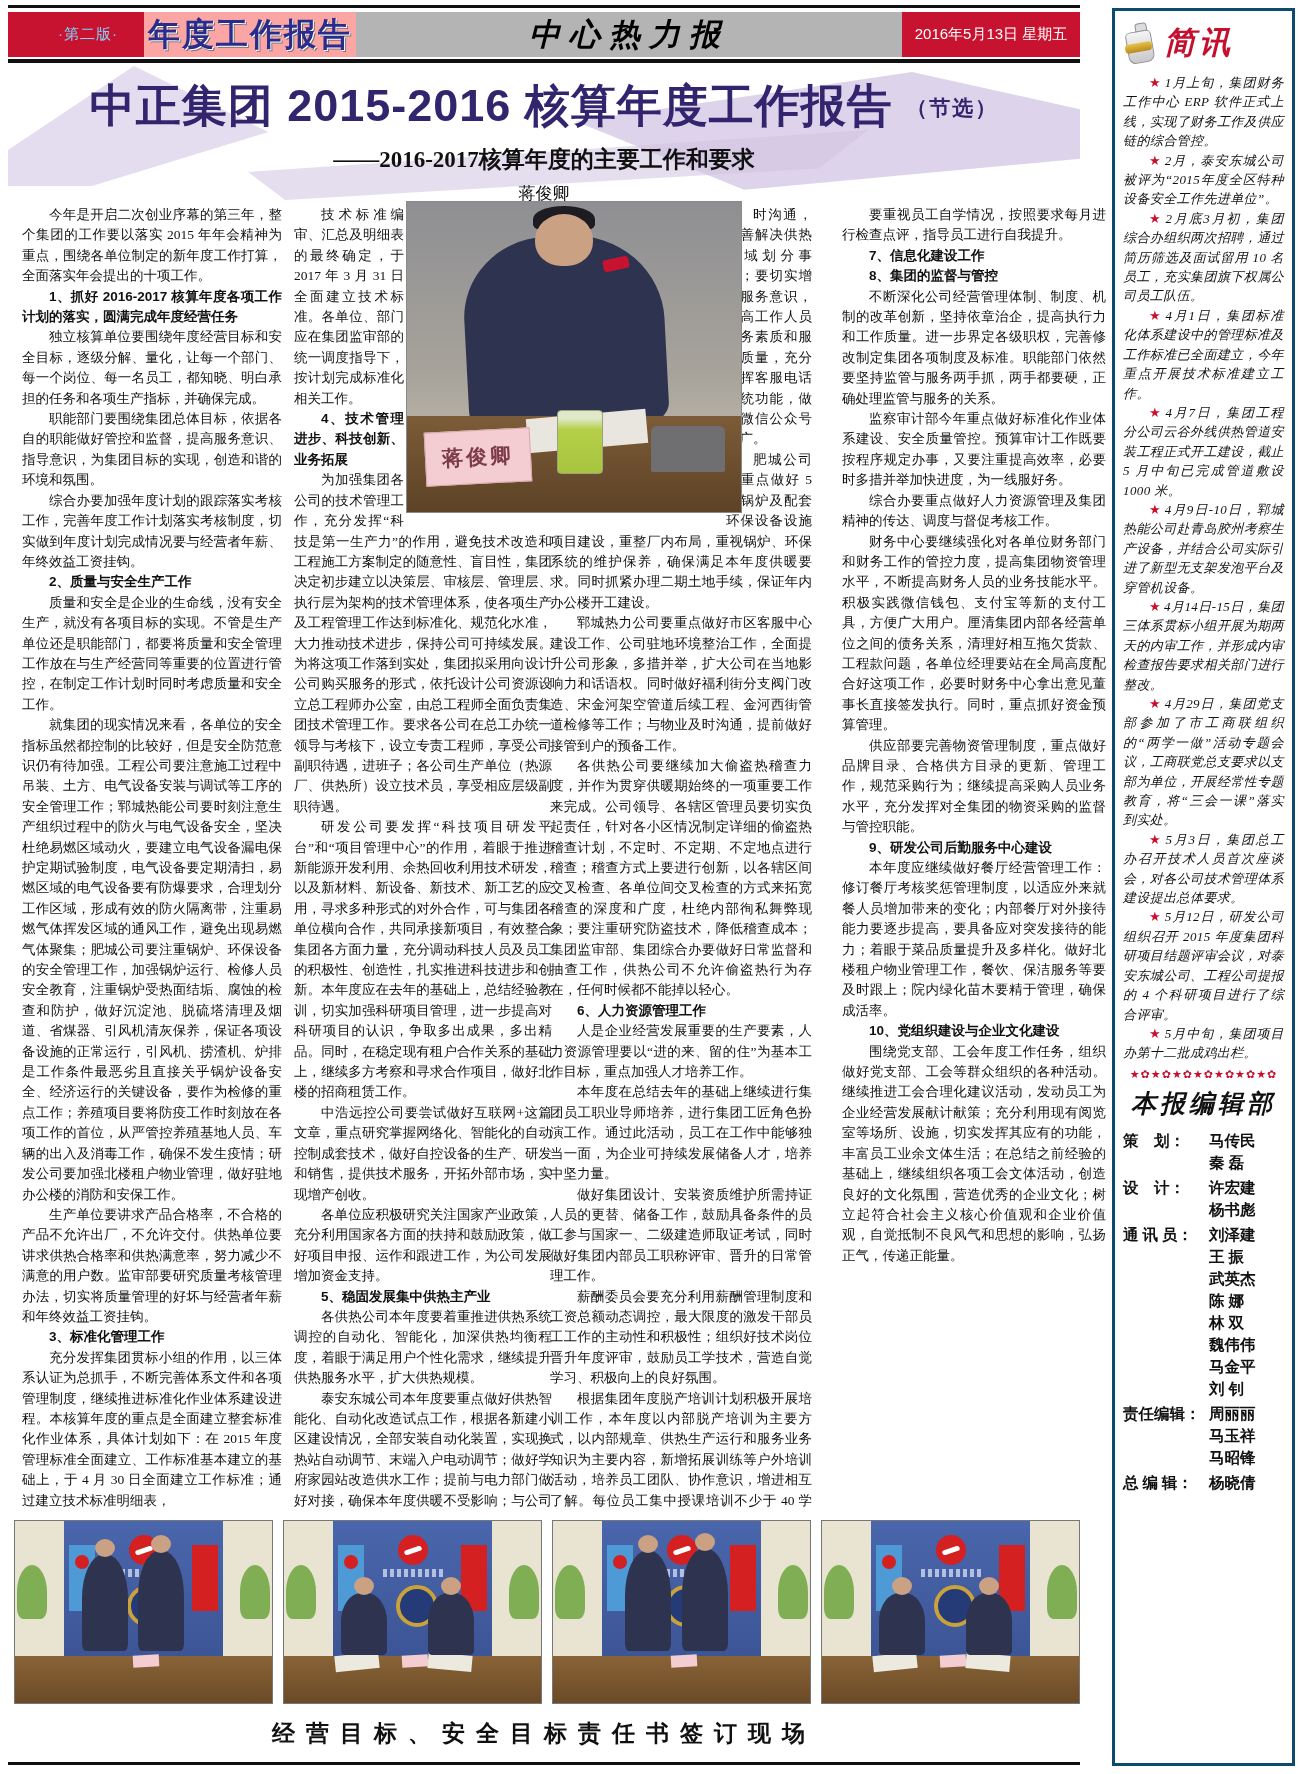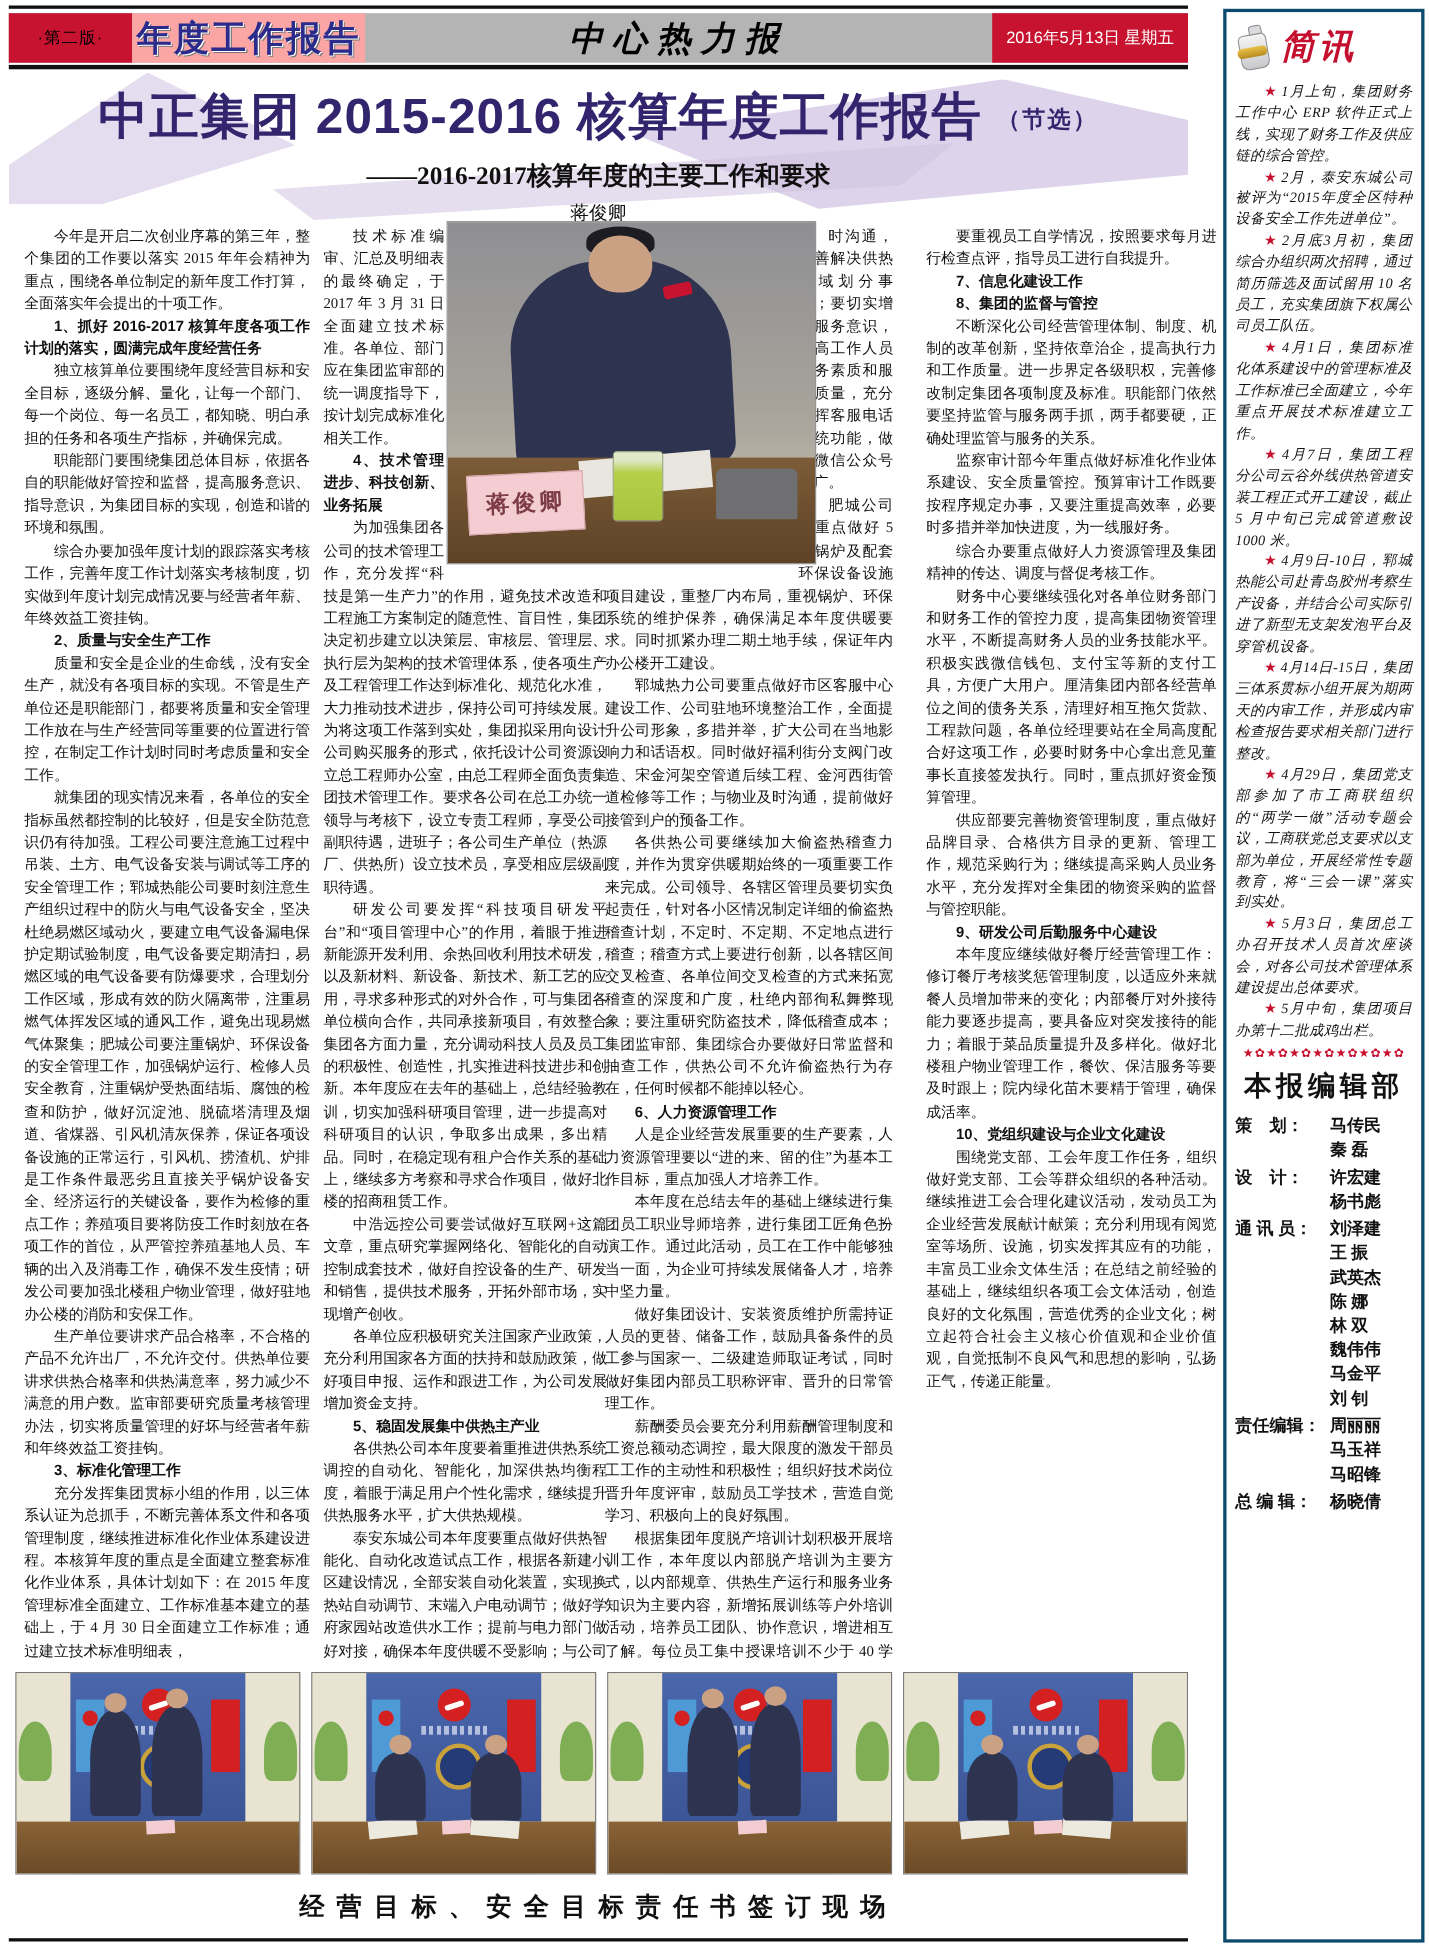--- a/index.html
+++ b/index.html
@@ -2,21 +2,21 @@
 <html><head>
 <meta charset="utf-8">
 <style>
   html,body{margin:0;padding:0;background:#fff;}
   body{width:1299px;height:1774px;position:relative;overflow:hidden;
        font-family:"Liberation Serif","DejaVu Serif",serif;color:#111;}
   
   .top-rule{position:absolute;left:8px;top:5px;width:1072px;height:3px;background:#101010;}
   .header-bar{position:absolute;left:8px;top:12px;width:1072px;height:45px;background:#b4b4b4;display:flex;align-items:stretch;}
   .hseg{display:flex;align-items:center;justify-content:center;}
-  .hseg-page{background:#c81330;color:#000000;width:112px;font-size:15px;letter-spacing:1px;font-family:"Liberation Sans",sans-serif;}
+  .hseg-page{background:#c81330;color:#7dd3fc;width:112px;font-size:15px;letter-spacing:1px;font-family:"Liberation Sans",sans-serif;padding-left:24px;}
   .hseg-section{background:#fca5a5;width:212px;font-size:32px;font-weight:900;color:#2b2b8c;
     font-family:"Liberation Sans","DejaVu Sans",sans-serif;letter-spacing:2px;
     text-shadow:1px 1px 0 #fff,2px 2px 0 #777;}
   .hseg-mid{flex:1;}
   .masthead{font-size:31px;font-weight:700;font-style:italic;letter-spacing:9px;color:#000;}
   .hseg-date{background:#c81330;color:#fff;width:178px;font-size:15px;font-family:"Liberation Sans",sans-serif;}
   .header-under{position:absolute;left:8px;top:59px;width:1072px;height:4px;background:#101010;}
   
   .title-block{position:absolute;left:8px;top:66px;width:1072px;height:136px;overflow:hidden;}
   .deco{position:absolute;}
@@ -91,21 +91,21 @@
     box-sizing:border-box;background:#fff;padding:4px 8px 6px 8px;overflow:hidden;}
   .sb-header{display:flex;align-items:center;gap:7px;height:56px;margin-bottom:2px;}
   .sb-icon{position:relative;width:34px;height:44px;flex:none;}
   .sb-icon .jar{position:absolute;left:4px;top:10px;width:24px;height:30px;background:linear-gradient(180deg,#f4f4f4,#c9c9cc);border:1px solid #8f8f94;border-radius:5px 5px 7px 7px;transform:rotate(-10deg);}
   .sb-icon .band{position:absolute;left:2px;top:22px;width:27px;height:9px;background:linear-gradient(180deg,#e8c24a,#b88a1e);border-radius:4px;transform:rotate(-10deg);}
   .sb-icon .neck{position:absolute;left:12px;top:2px;width:10px;height:10px;background:#dcdcde;border:1px solid #8f8f94;border-radius:3px;transform:rotate(-10deg);}
   .sb-title{color:#c40f2e;font-size:31px;font-weight:900;font-style:italic;letter-spacing:4px;}
   .news-item{margin:0;text-indent:2em;font-style:italic;font-size:13px;line-height:19.4px;text-align:justify;letter-spacing:.4px;}
   .news-item .star{color:#c8102e;font-style:normal;margin-right:3px;}
   .sb-divider{color:#c8102e;font-size:11px;text-align:center;margin:5px 0 2px 0;white-space:nowrap;overflow:hidden;letter-spacing:1px;}
-  .ed-title{text-align:center;font-size:25px;font-weight:800;letter-spacing:4px;margin:6px 0 10px 0;}
+  .ed-title{text-align:center;font-size:25px;font-weight:800;font-style:italic;letter-spacing:4px;margin:6px 0 10px 0;}
   .ed-row{display:grid;grid-template-columns:86px 1fr;font-size:15.5px;line-height:22px;font-weight:600;margin-bottom:3px;}
   .ed-label{white-space:pre;}
   .ed-names{white-space:pre-line;}
   .ed-row.bold{font-weight:900;}
 </style>
 </head>
 <body>
 
 <div class="top-rule"></div>
 <div class="header-bar">
@@ -320,20 +320,21 @@
       <p class="news-item"><span class="star">★</span><span>4月7日，集团工程分公司云谷外线供热管道安装工程正式开工建设，截止 5 月中旬已完成管道敷设 1000 米。</span></p>
 
       <p class="news-item"><span class="star">★</span><span>4月9日-10日，郓城热能公司赴青岛胶州考察生产设备，并结合公司实际引进了新型无支架发泡平台及穿管机设备。</span></p>
 
       <p class="news-item"><span class="star">★</span><span>4月14日-15日，集团三体系贯标小组开展为期两天的内审工作，并形成内审检查报告要求相关部门进行整改。</span></p>
 
       <p class="news-item"><span class="star">★</span><span>4月29日，集团党支部参加了市工商联组织的“两学一做”活动专题会议，工商联党总支要求以支部为单位，开展经常性专题教育，将“三会一课”落实到实处。</span></p>
 
       <p class="news-item"><span class="star">★</span><span>5月3日，集团总工办召开技术人员首次座谈会，对各公司技术管理体系建设提出总体要求。</span></p>
 
+      <p class="news-item"><span class="star">★</span><span>5月12日，研发公司组织召开 2015 年度集团科研项目结题评审会议，对泰安东城公司、工程公司提报的 4 个科研项目进行了综合评审。</span></p>
 
       <p class="news-item"><span class="star">★</span><span>5月中旬，集团项目办第十二批成鸡出栏。</span></p>
     </div>
   <div class="sb-divider">★✿★✿★✿★✿★✿★✿★✿</div>
   <div class="ed-title">本报编辑部</div>
   <div>
 
       <div class="ed-row">
         <span class="ed-label">策    划：</span>
         <span class="ed-names">马传民

